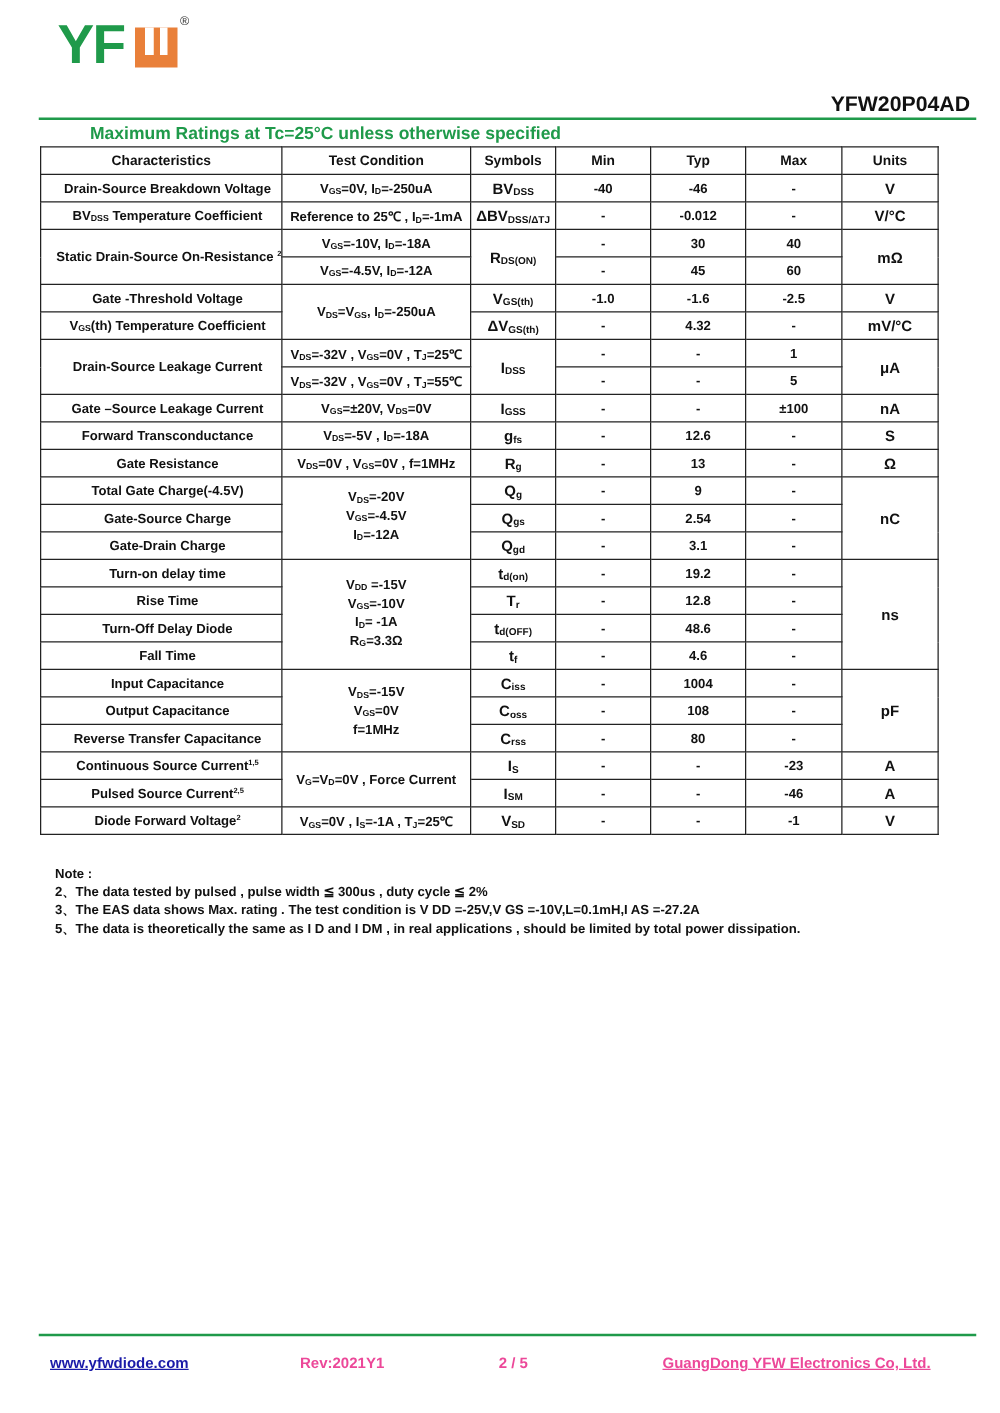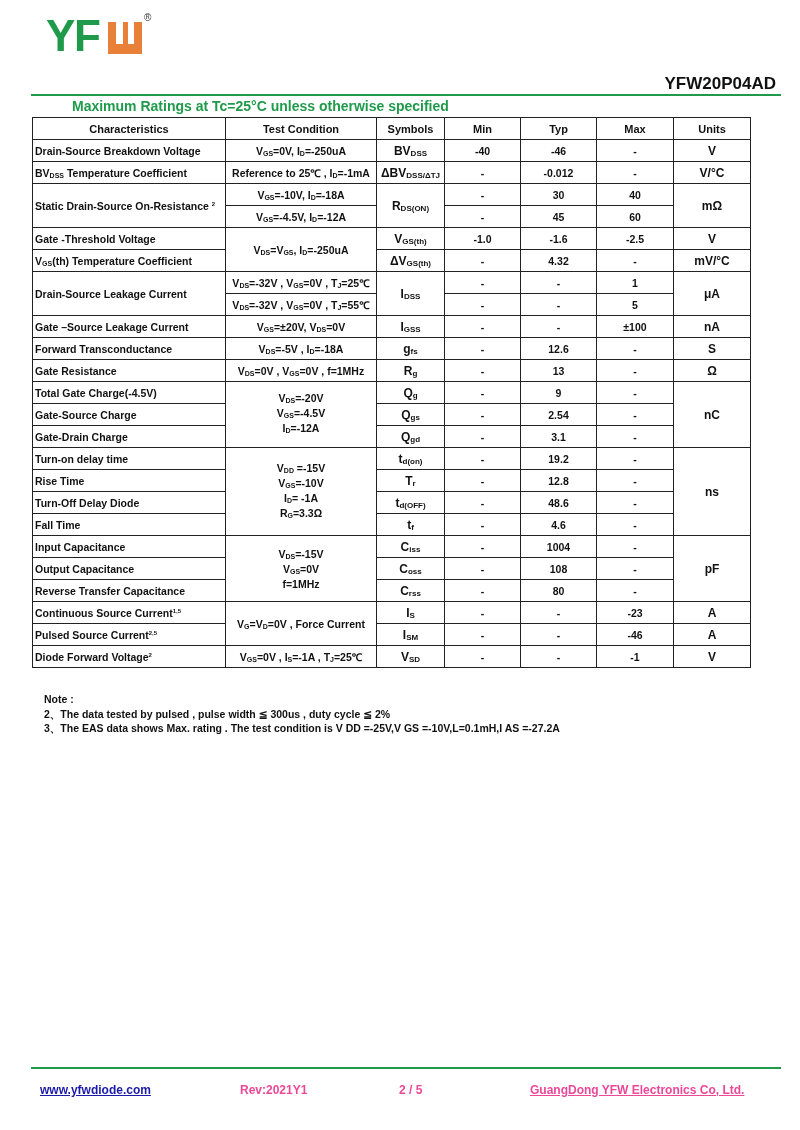--- a/index.html
+++ b/index.html
@@ -18,21 +18,21 @@
   .logo-cn { font-size: 28px; font-weight: bold; color: #222; margin-top: 2px; letter-spacing: 1px;
              font-family: "DejaVu Sans", sans-serif; line-height: 34px; }
   .part-no { position: absolute; right: 24px; top: 74px; font-weight: bold; font-size: 17px; color: #111; }
   .green-rule { position: absolute; left: 31px; width: 750px; height: 2px; background: #1f9a4a; }
   .section-title { position: absolute; left: 44px; top: 98px; font-weight: bold; font-size: 14px; color: #1f9a4a; margin-left: 28px; }
   table.spec { position: absolute; left: 32px; top: 117px; border-collapse: collapse; table-layout: fixed;
                width: 718px; font-size: 10.5px; border-radius: 10px; }
   table.spec td, table.spec th { border: 1.5px solid #222; height: 21px; padding: 0 2px; text-align: center;
                vertical-align: middle; font-weight: bold; color: #111; white-space: nowrap; overflow: hidden; }
   table.spec th { font-size: 11px; }
-  table.spec td.char { text-align: left; padding-left: 2px; margin-top: 47px; }
+  table.spec td.char { text-align: center; padding-left: 12px; margin-top: 47px; }
   table.spec td.sym { font-size: 12px; }
   table.spec td.unit { font-size: 12px; }
   sub { font-size: 7px; vertical-align: -1px; font-weight: bold; }
   sup { font-size: 6px; vertical-align: 4px; }
   .sym sub { font-size: 8px; }
   .notes { position: absolute; left: 44px; top: 692px; font-size: 10.5px; font-weight: bold; line-height: 14.5px; }
   .footer { position: absolute; top: 1083px; font-size: 12px; font-weight: bold; color: #ec4899; }
   .footer-link { left: 40px; color: #1a1aa8; text-decoration: underline; }
   .footer-rev { left: 240px; }
   .footer-page { left: 399px; }
@@ -280,19 +280,20 @@
     <td>-1</td>
     <td class="unit">V</td>
   </tr>
 </tbody>
   </table>
 
 <div class="notes">
   <div>Note :</div>
   <div>2、The data tested by pulsed , pulse width ≦ 300us , duty cycle ≦ 2%</div>
   <div>3、The EAS data shows Max. rating . The test condition is V DD =-25V,V GS =-10V,L=0.1mH,I AS =-27.2A</div>
+  <div>5、The data is theoretically the same as I D and I DM , in real applications , should be limited by total power dissipation.</div>
 </div>
 
 <div class="green-rule" style="top:1067px;"></div>
 <a class="footer footer-link">www.yfwdiode.com</a>
 <div class="footer footer-rev">Rev:2021Y1</div>
 <div class="footer footer-page">2 / 5</div>
 <div class="footer footer-co">GuangDong YFW Electronics Co, Ltd.</div>
 
 </body></html>

